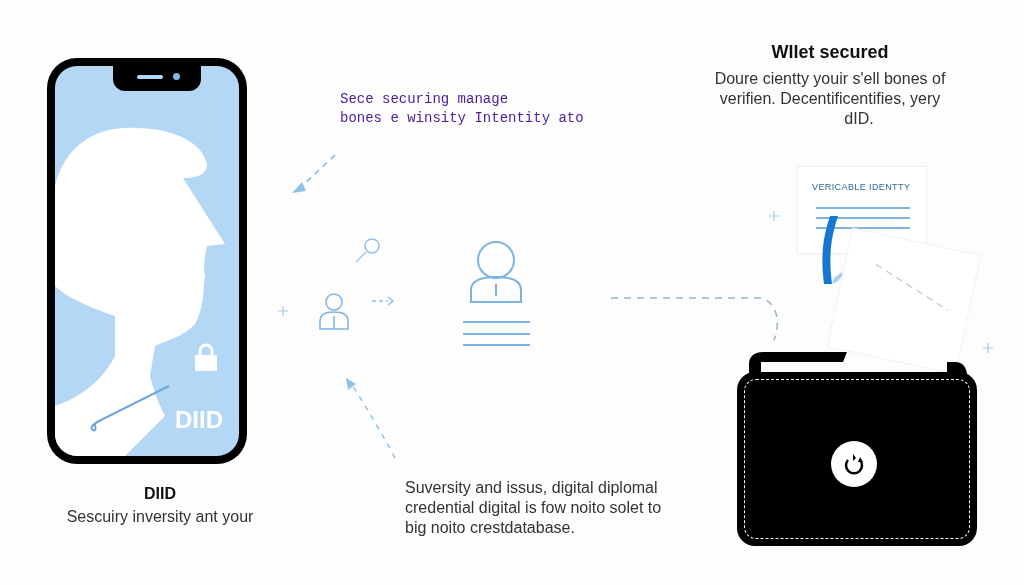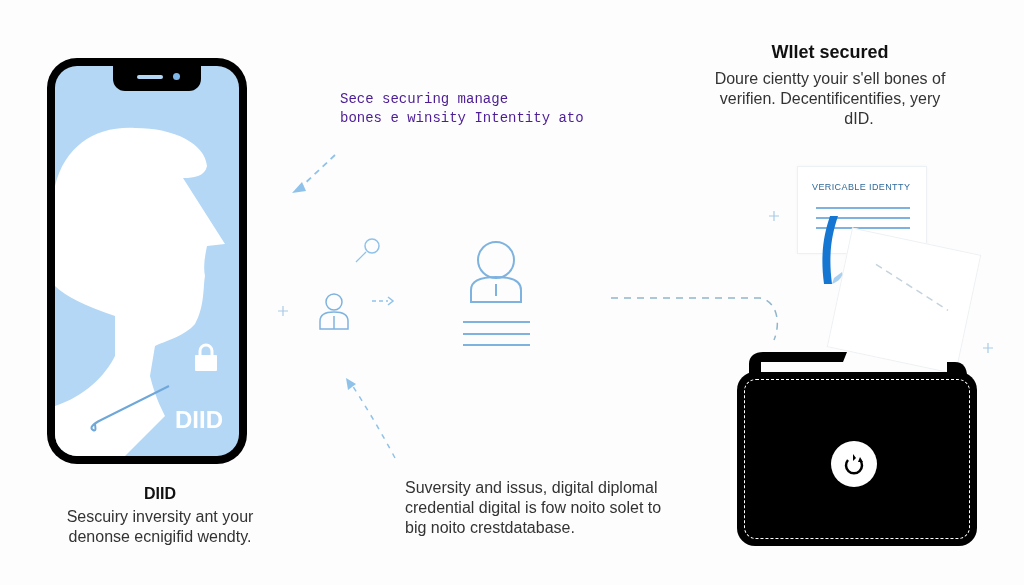--- a/index.html
+++ b/index.html
@@ -41,21 +41,20 @@
     <svg class="abs" style="left:28px;top:318px" width="90" height="48">
       <path d="M86 2 L18 36 C10 40 6 44 10 46 C14 48 12 42 12 40" stroke="#6fa8d8" stroke-width="2" fill="none"></path>
     </svg>
     <div class="did-label">DIID</div>
   </div>
 </div>
 
 <div class="abs" style="left:40px;top:485px;width:240px;text-align:center;">
   <h3 class="t">DIID</h3>
   <div class="t-dark" style="margin-top:4px">Sescuiry inversity ant your</div>
-  <div class="t-dark">denonse ecnigifid wendty.</div>
 </div>
 
 <div class="abs" style="left:340px;top:90px;">
   <div class="t-blue">Sece securing manage</div>
   <div class="t-blue">bones e winsity Intentity ato</div>
 </div>
 
 <svg class="abs" style="left:0;top:0" width="1024" height="585">
   <g>
     <path d="M335 155 L300 188" stroke="#8fc2ea" stroke-width="1.8" stroke-dasharray="6 5" fill="none"></path>

